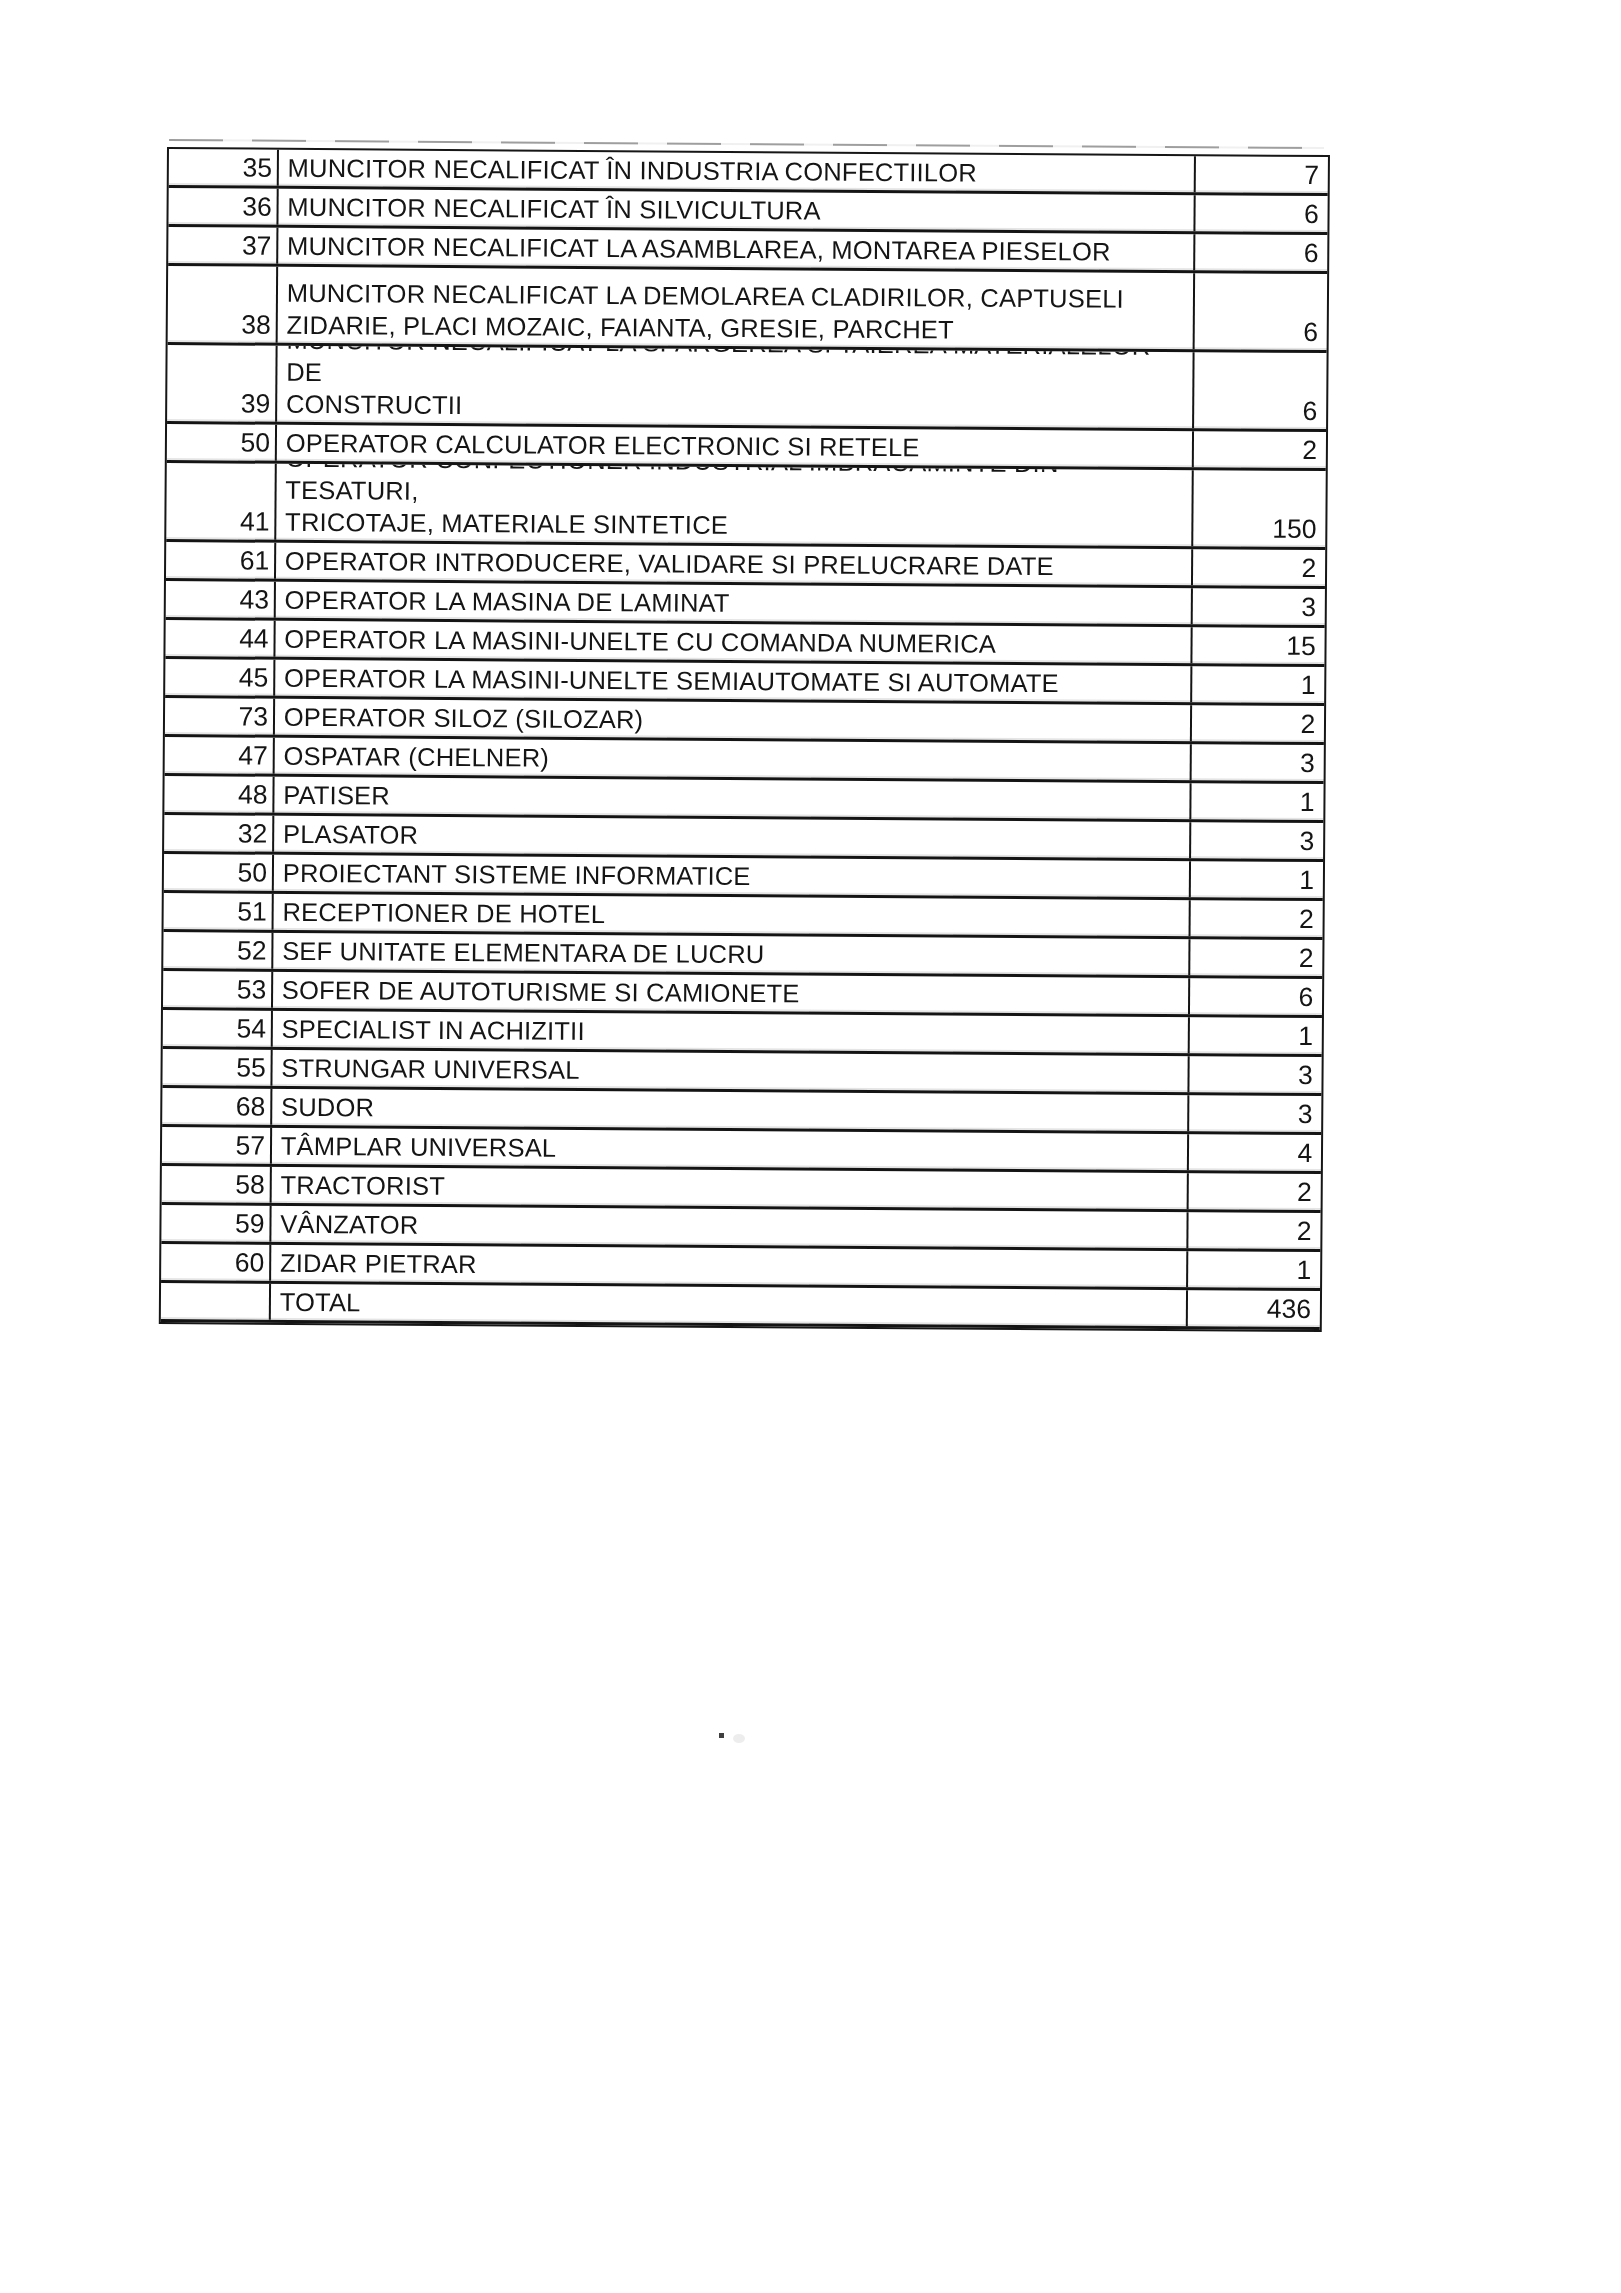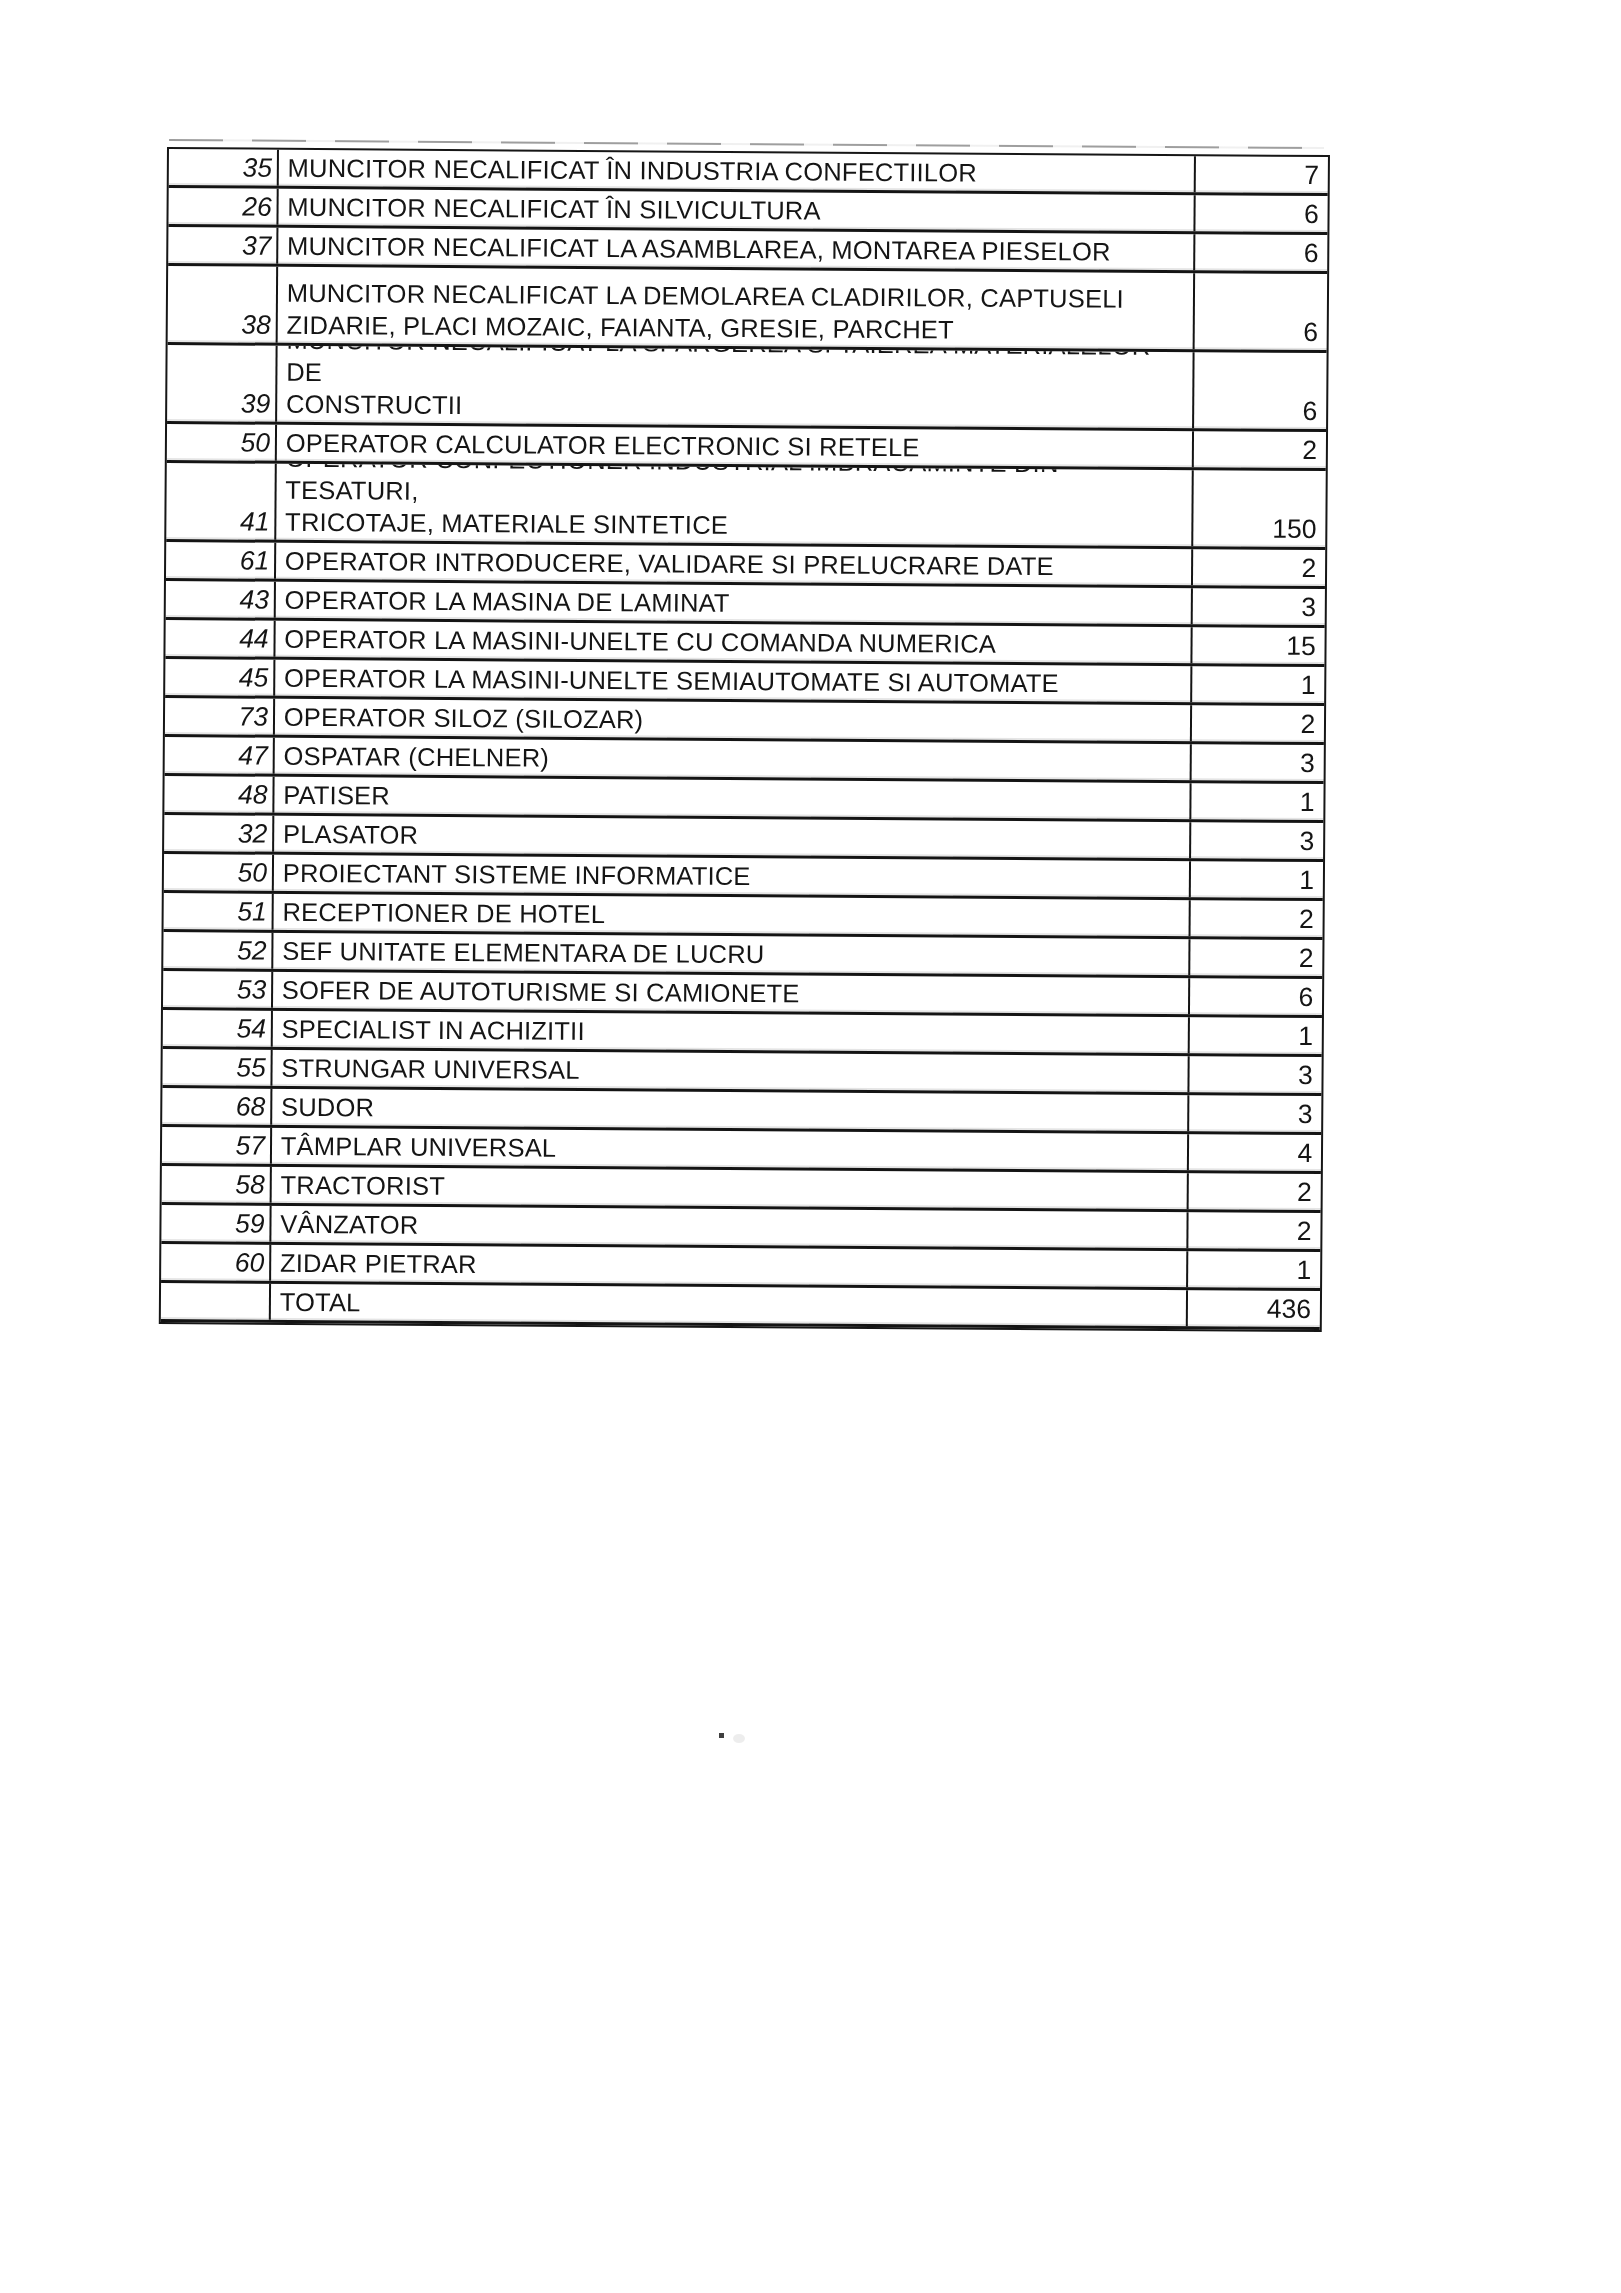--- a/index.html
+++ b/index.html
@@ -56,21 +56,20 @@
     font-size: 25.5px;
     line-height: 32px;
     padding-bottom: 2px;
     overflow: hidden;
   }
   .cell.no {
     justify-content: flex-end;
     padding-right: 4.9px;
     border-right: 2.9px solid #141414;
     font-size: 26.5px;
-    font-style: italic;
   }
   .cell.occ {
     justify-content: flex-start;
     padding-left: 8.8px;
     padding-right: 7.8px;
     white-space: pre-line;
     letter-spacing: 0.2px;
   }
   .cell.val {
     justify-content: flex-end;
@@ -100,21 +99,21 @@
 <body>
 
 <div class="scan-table" id="occupations-table">
   <div class="row">
     <div class="cell no">35</div>
     <div class="cell occ">MUNCITOR NECALIFICAT ÎN INDUSTRIA CONFECTIILOR</div>
     <div class="cell val">7</div>
   </div>
 
   <div class="row">
-    <div class="cell no">26</div>
+    <div class="cell no">36</div>
     <div class="cell occ">MUNCITOR NECALIFICAT ÎN SILVICULTURA</div>
     <div class="cell val">6</div>
   </div>
 
   <div class="row">
     <div class="cell no">37</div>
     <div class="cell occ">MUNCITOR NECALIFICAT LA ASAMBLAREA, MONTAREA PIESELOR</div>
     <div class="cell val">6</div>
   </div>
 

